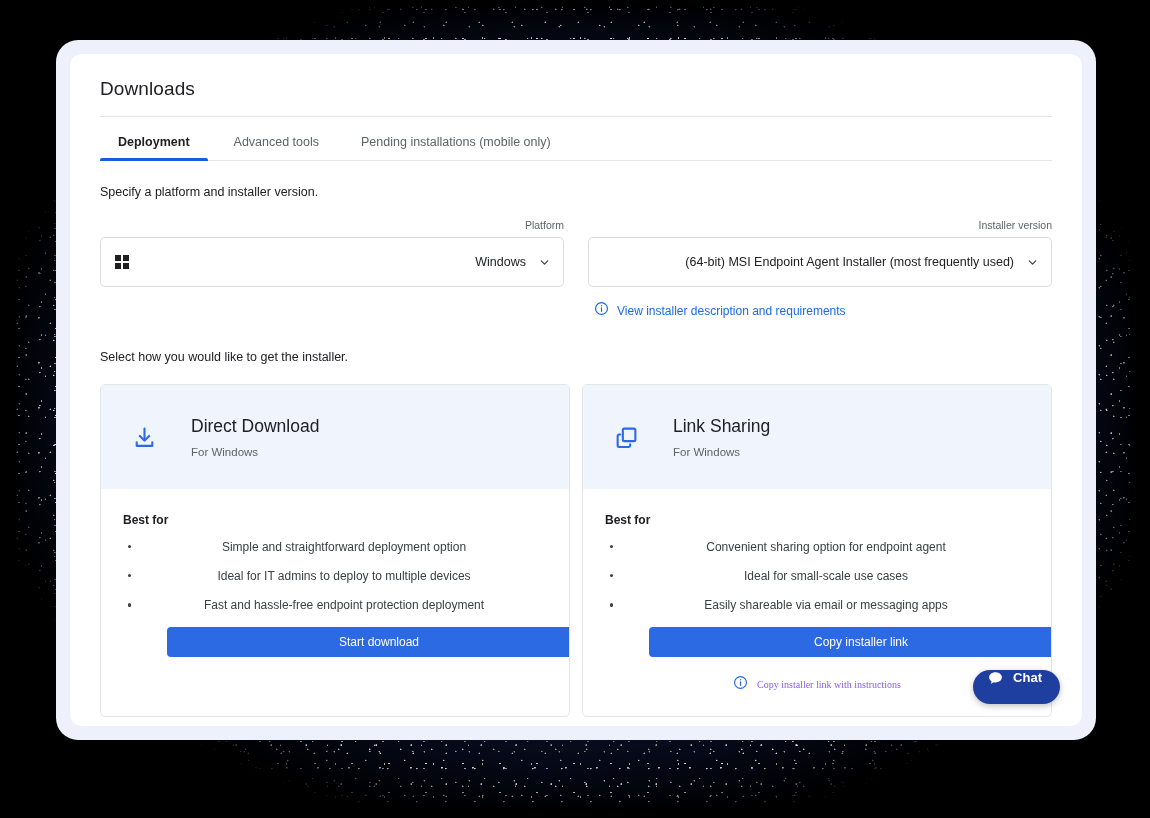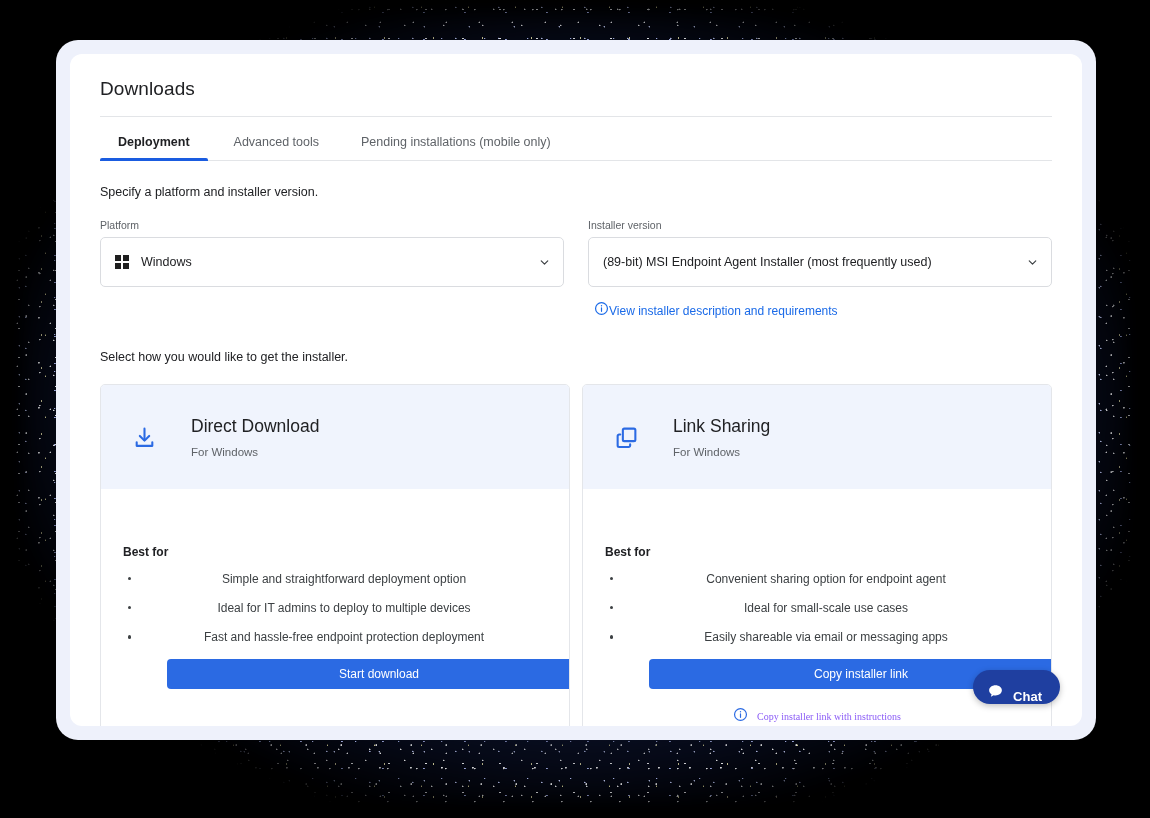--- a/index.html
+++ b/index.html
@@ -127,21 +127,21 @@
     padding: 24px 0 0 0;
   }
   .instruction.second { padding-top: 30px; }
 
   
   .selectors {
     display: flex;
     gap: 24px;
     padding-top: 20px;
   }
-  .sel-col { flex: 1; min-width: 0; }
+  .sel-col { flex: 1; min-width: 0; text-align: right; }
   .sel-label {
     font-size: 10.5px;
     color: #5f6368;
     margin-bottom: 6px;
   }
   .select-box {
     height: 50px;
     border: 1px solid #dadce0;
     border-radius: 5px;
     background: #fff;
@@ -169,21 +169,21 @@
     grid-template-columns: 1fr 1fr;
     grid-template-rows: 1fr 1fr;
     gap: 1.6px;
   }
   .win-logo i { background: #1f1f1f; display: block; }
 
   
   .info-link {
     display: flex;
     align-items: center;
-    gap: 0;
+    gap: 8px;
     padding-top: 14px;
     padding-left: 6px;
     cursor: pointer;
   }
   .info-link .txt {
     font-size: 12px;
     color: #1a6ae8;
   }
 
   
@@ -218,21 +218,20 @@
   .opt-sub {
     font-size: 11.5px;
     color: #5f6368;
   }
   .opt-body { padding: 24px 22px 22px 22px; }
   .best-for {
     font-size: 12px;
     font-weight: 700;
     color: #202124;
     margin-bottom: 12px;
-    margin-top: 32px;
   }
   .bullets { list-style: none; }
   .bullets li {
     font-size: 12px;
     color: #3c4043;
     padding: 0 0 0 18px;
     margin-bottom: 13px;
     position: relative;
     line-height: 1.35;
     text-align: center;
@@ -275,21 +274,21 @@
 
   
   .chat-pill {
     position: absolute;
     right: 22px; bottom: 22px;
     height: 34px;
     padding: 0 18px 0 14px;
     background: #1f3fa0;
     border-radius: 18px;
     display: flex;
-    align-items: flex-end;
+    align-items: flex-start;
     gap: 9px;
     cursor: pointer;
     box-shadow: 0 2px 6px rgba(0,0,0,.25);
   }
   .chat-pill .txt {
     font-size: 13px;
     font-weight: 700;
     color: #ffffff;
   }
 </style>
@@ -332,21 +331,21 @@
           <svg width="13" height="13" viewBox="0 0 24 24" fill="none" stroke="#3c4043" stroke-width="2.2" stroke-linecap="round" stroke-linejoin="round">
                   <polyline points="6 9 12 15 18 9"></polyline>
                 </svg>
         </span>
       </div>
     </div>
 
     <div class="sel-col">
       <div class="sel-label">Installer version</div>
       <div class="select-box">
-        <span class="select-value">(89-bit) MSI Endpoint Agent Installer (most frequently used)</span>
+        <span class="select-value">(64-bit) MSI Endpoint Agent Installer (most frequently used)</span>
         <span class="chev">
           <svg width="13" height="13" viewBox="0 0 24 24" fill="none" stroke="#3c4043" stroke-width="2.2" stroke-linecap="round" stroke-linejoin="round">
                   <polyline points="6 9 12 15 18 9"></polyline>
                 </svg>
         </span>
       </div>
       <div class="info-link">
         <span>
           <svg width="15" height="15" viewBox="0 0 24 24" fill="none" stroke="#1a6ae8" stroke-width="1.9">
                   <circle cx="12" cy="12" r="9.5"></circle>

